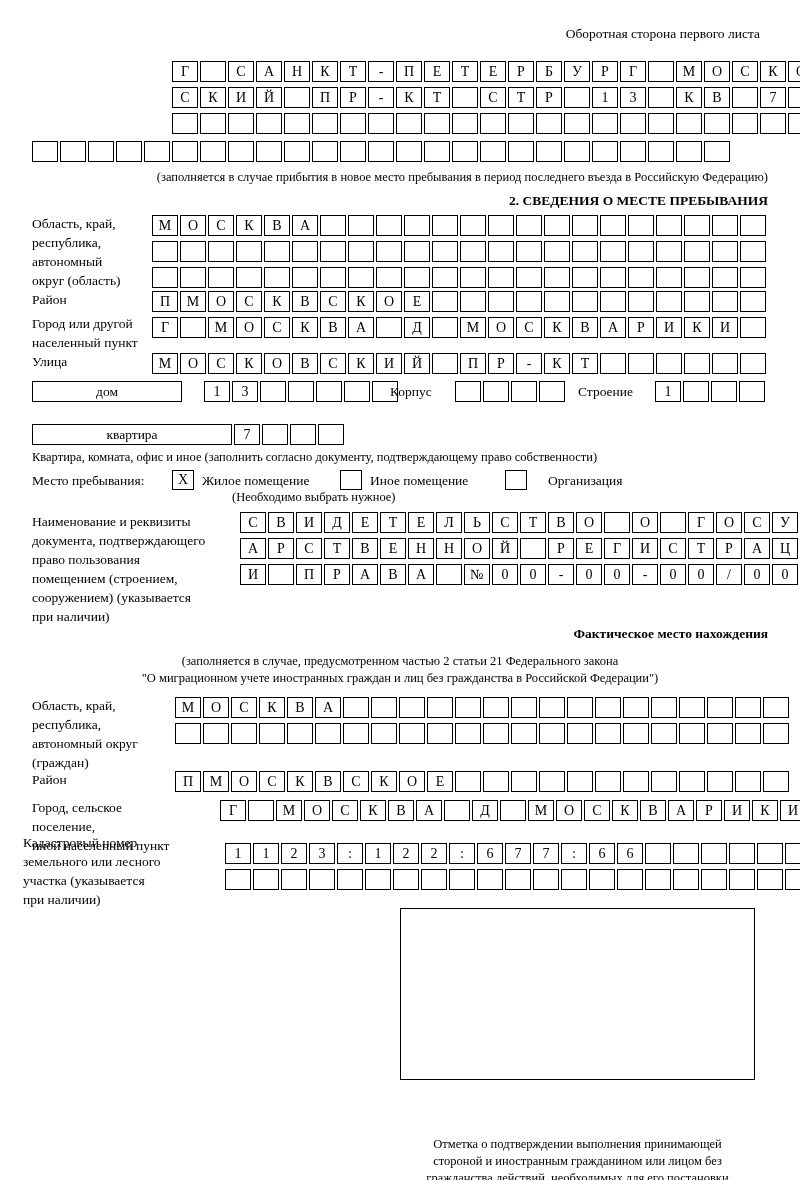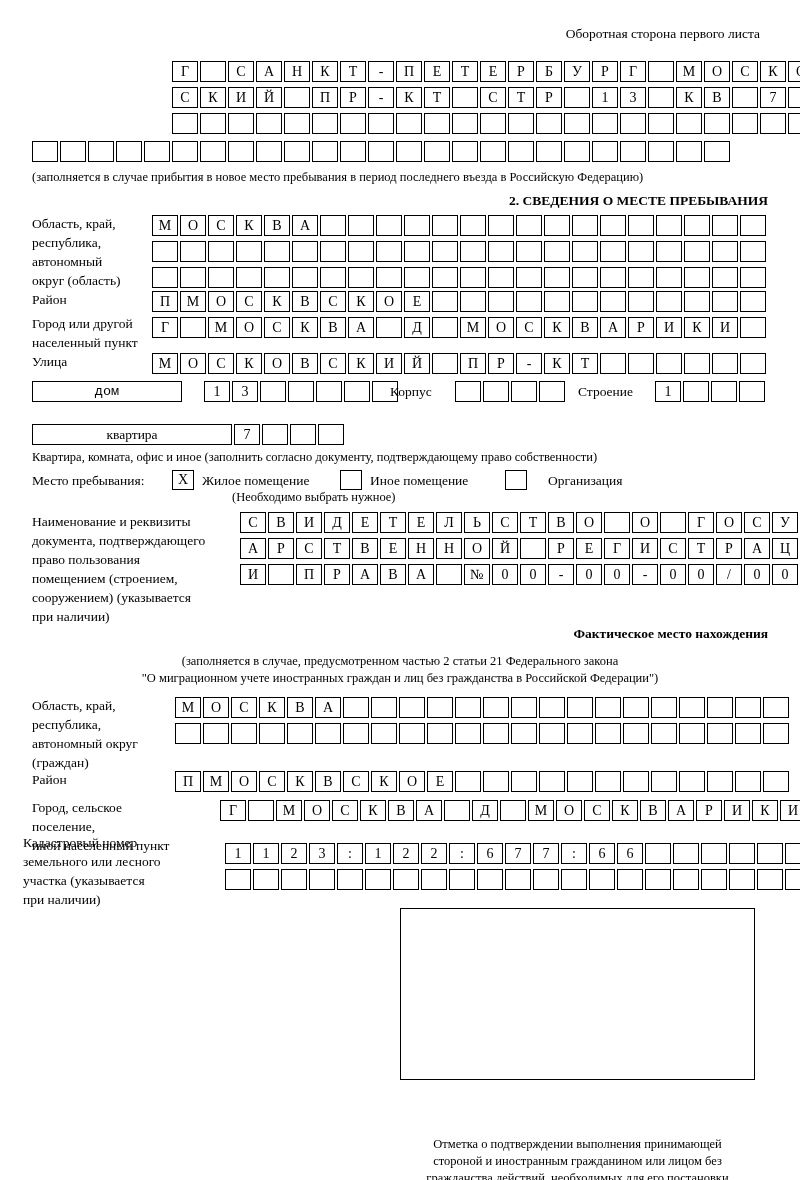--- a/index.html
+++ b/index.html
@@ -24,21 +24,21 @@
   .abs { position: absolute; }
 
   .hdr-right {
     font-size: 13.5px;
     text-align: right;
   }
   .lbl {
     font-size: 13.5px;
     line-height: 19px;
   }
-  .center { text-align: left; }
+  .center { text-align: right; }
 
   
   .boxrow {
     display: flex;
     position: absolute;
   }
   .cell {
     width: 26px;
     height: 21px;
     border: 1px solid #000;
@@ -364,21 +364,21 @@
       <div class="cell filled">К</div>
       <div class="cell filled">Т</div>
       <div class="cell"></div>
       <div class="cell"></div>
       <div class="cell"></div>
       <div class="cell"></div>
       <div class="cell"></div>
       <div class="cell"></div>
     </div>
 
-  <div class="abs wide-field" style="left:32px; top:381px; width:150px;font-family:Liberation Mono, monospace;">дом</div>
+  <div class="abs wide-field" style="left:32px; top:381px; width:150px;">дом</div>
   <div class="boxrow" id="s2-house" style="left:204px; top:381px;">
       <div class="cell filled">1</div>
       <div class="cell filled">3</div>
       <div class="cell"></div>
       <div class="cell"></div>
       <div class="cell"></div>
       <div class="cell"></div>
       <div class="cell"></div>
     </div>
   <div class="abs inline-lbl" style="left:390px; top:381px;">Корпус</div>

